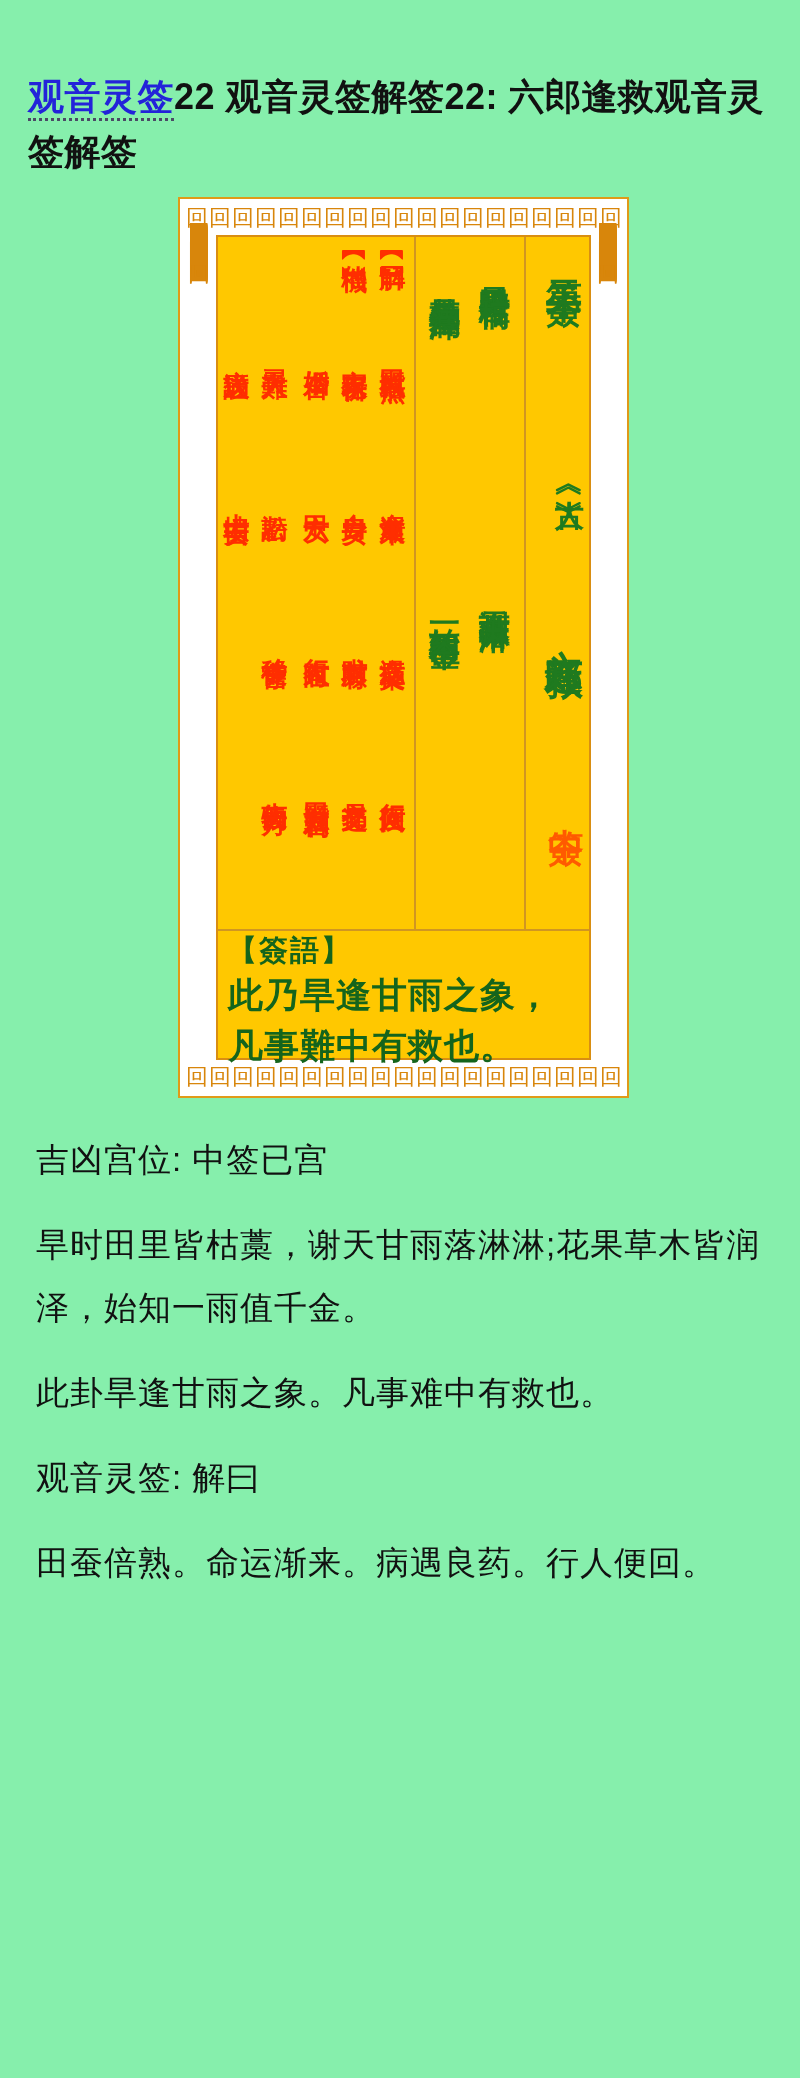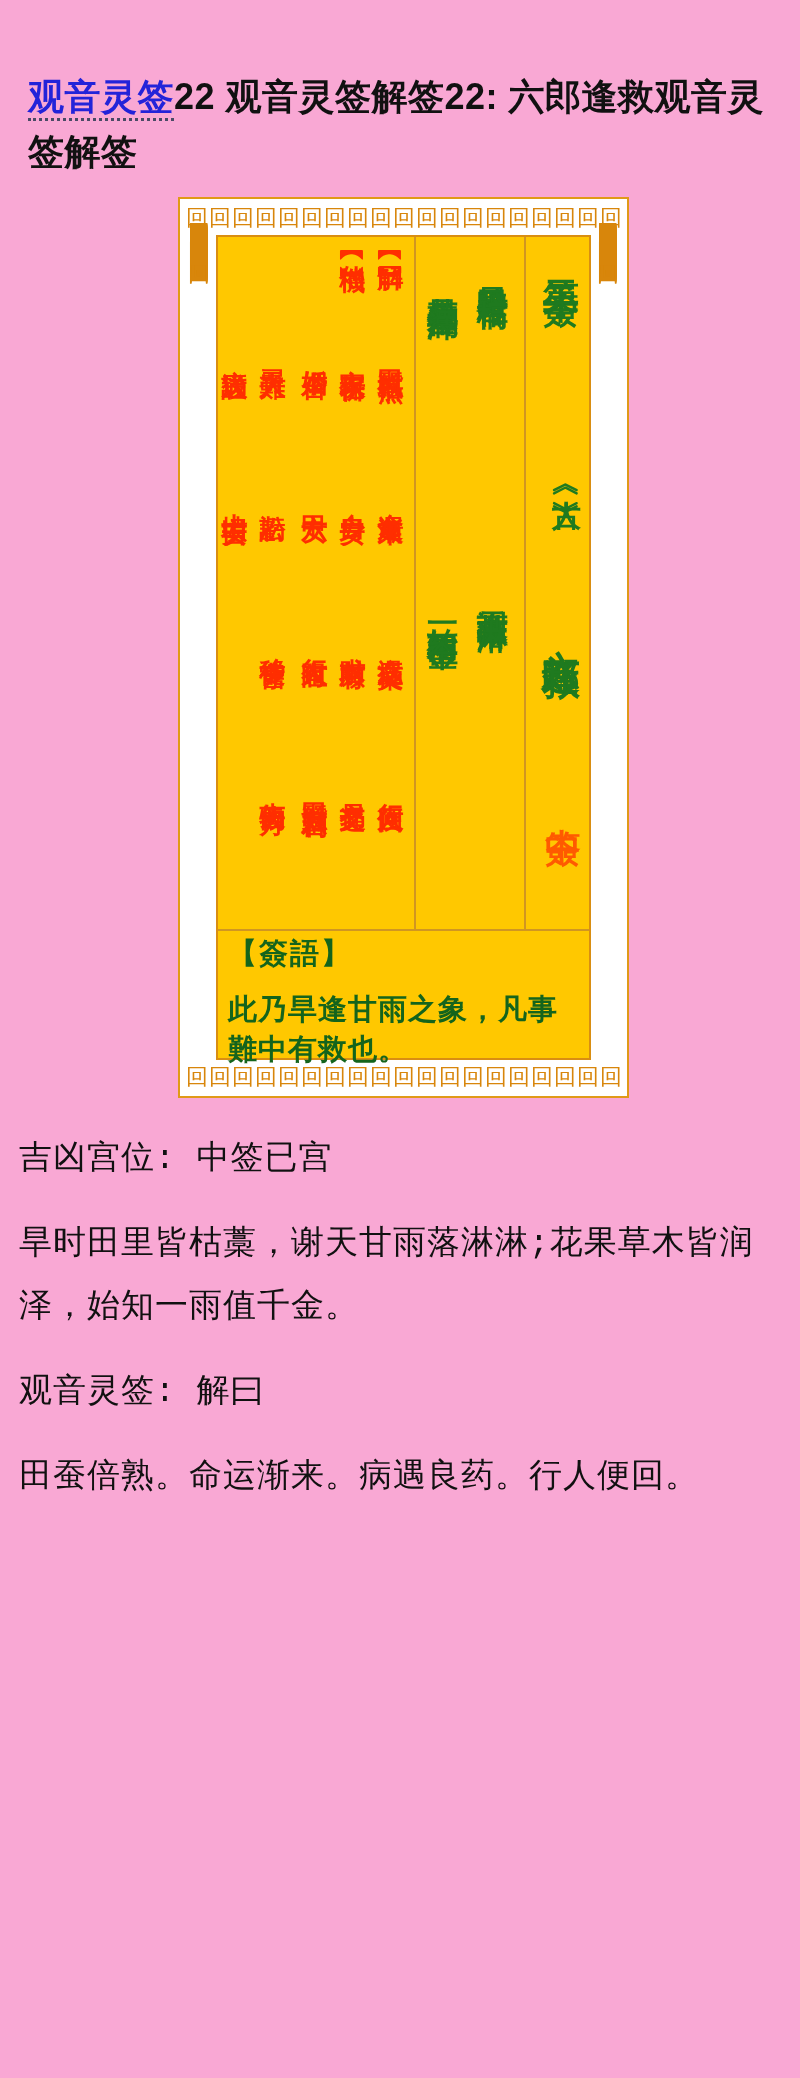--- a/index.html
+++ b/index.html
@@ -1,20 +1,20 @@
 <!DOCTYPE html>
 <html><head>
 <meta charset="utf-8">
 <style>
   html,body { margin:0; padding:0; background:#ffffff; }
   #page {
     position: relative;
     width: 800px;
     height: 2078px;
-    background: #f9a8d4;
+    background: #86efac;
     font-family: "Liberation Sans", "DejaVu Sans", sans-serif;
     color: #111;
     overflow: hidden;
   }
 
   
   #title {
     position: absolute;
     left: 28px; top: 45px;
     width: 744px;
@@ -55,20 +55,21 @@
   .m-top    { top:0; left:0; right:0; height:26px; }
   .m-bottom { bottom:0; left:0; right:0; height:26px; }
   .m-left   { top:0; bottom:0; left:0; width:26px; writing-mode: vertical-rl; text-orientation: upright; }
   .m-right  { top:0; bottom:0; right:0; width:26px; writing-mode: vertical-rl; text-orientation: upright; }
 
   .card-inner {
     position: absolute;
     inset: 30px;
     background: #FFC800;
     border: 2px solid #D98E12;
+    font-family: Liberation Mono, monospace;
   }
   .vline { position: absolute; top: 0; height: 692px; width: 2px; background: #D09622; }
   .hline { position: absolute; left: 0; right: 0; top: 692px; height: 2px; background: #D09622; }
 
   .vtext {
     position: absolute;
     writing-mode: vertical-rl;  
     white-space: nowrap;
   }
   .green  { color: #1F7A1F; }
@@ -83,28 +84,27 @@
   .rphrase    { font-size: 26px; letter-spacing: 2px; line-height: 30px; font-weight: bold; }
 
   .card-footer {
     position: absolute;
     left: 10px; top: 698px;
     width: 352px;
     color: #14641C;
     font-weight: bold;
   }
   .cf-header { font-size: 29px; line-height: 36px; letter-spacing: 2px; }
-  .cf-text   { font-size: 29px; line-height: 40px; letter-spacing: 1px; margin-top: 18px; }
+  .cf-text   { font-size: 35px; line-height: 51px; letter-spacing: 1px; margin-top: 2px; }
 
   
   #bodytext {
     position: absolute;
-    left: 19px; top: 1128px;
+    left: 36px; top: 1128px;
     width: 744px;
-    font-family: Liberation Mono, monospace;
   }
   #bodytext p {
     font-size: 33px;
     line-height: 63px;
     letter-spacing: 1px;
     margin: 0 0 22px 0;
     color: #111;
   }
 </style>
 </head>
@@ -167,17 +167,18 @@
           <div class="cf-text">此乃旱逢甘雨之象，凡事難中有救也。</div>
         </div>
 
       </div>
     </div>
   </div>
 
   <div id="bodytext">
     <p>吉凶宫位: 中签已宫</p>
     <p>旱时田里皆枯藁，谢天甘雨落淋淋;花果草木皆润泽，始知一雨值千金。</p>
+    <p>此卦旱逢甘雨之象。凡事难中有救也。</p>
     <p>观音灵签: 解曰</p>
     <p>田蚕倍熟。命运渐来。病遇良药。行人便回。</p>
   </div>
 
 </div>
 
 </body></html>

